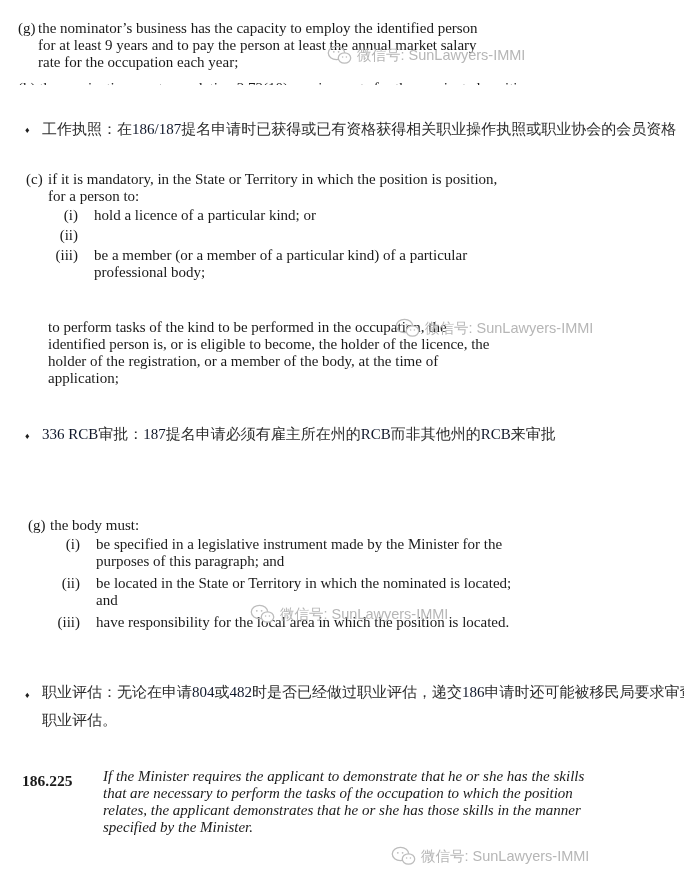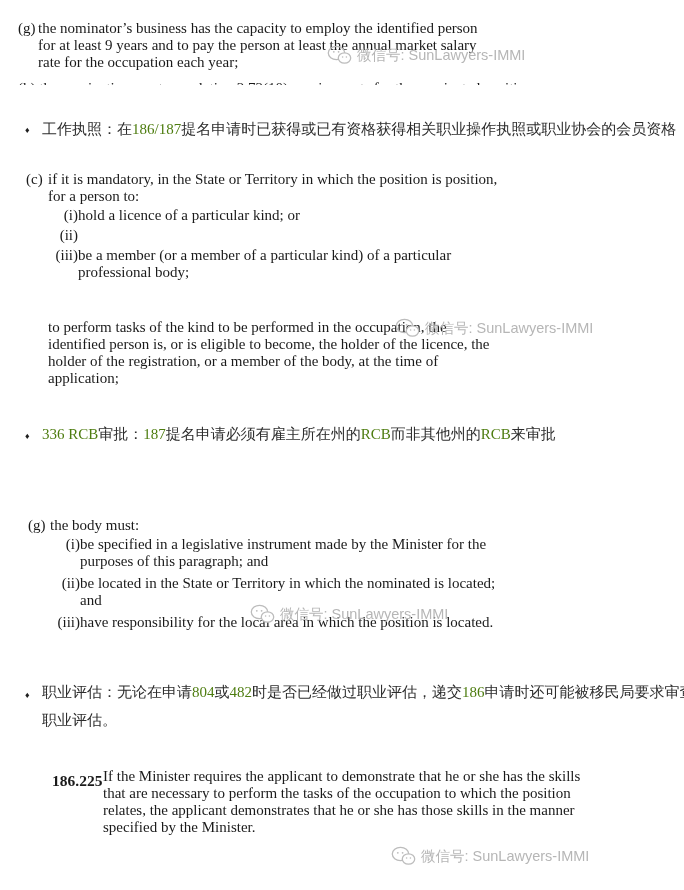--- a/index.html
+++ b/index.html
@@ -8,24 +8,24 @@
     font-family:"Liberation Serif","DejaVu Serif",serif;color:#1a1a1a;
     overflow:hidden;
   }
   .abs{position:absolute;}
   .en{font-size:15px;line-height:17px;}
   .pre{white-space:pre;}
   .hang{display:flex;}
   .hang .lbl{flex:none;}
   .cn{font-size:15px;line-height:20px;color:#2d2d2d;white-space:nowrap;
       font-family:"Liberation Serif","DejaVu Serif",serif;}
-  .accent{color:#4d7c0f;}
+  .accent{color:#0f172a;}
   .ritem{display:flex;}
   .rnum{flex:none;width:30px;text-align:right;}
-  .rtext{margin-left:0;white-space:pre;}
+  .rtext{margin-left:16px;white-space:pre;}
   #c-items .ritem + .ritem{margin-top:3px;}
   #g-items .ritem + .ritem{margin-top:5px;}
   .bullet{position:absolute;font-size:9px;line-height:9px;color:#1f1f1f;}
   .wm{position:absolute;display:flex;align-items:center;gap:5px;
       color:#b6b6b6;font-family:"Liberation Sans","DejaVu Sans",sans-serif;
       font-size:14.5px;white-space:nowrap;}
   .wm svg{display:block;}
   .clipwrap{overflow:hidden;height:6px;width:650px;}
   .heading{font-weight:bold;font-size:15.5px;}
 </style>
@@ -140,23 +140,23 @@
   </div>
 
   <span class="bullet" style="left:25px;top:691px;">♦</span>
   <div class="abs cn" style="left:42px;top:678px;line-height:28px;">
     <div>
       <span>职业评估：无论在申请</span><span class="accent">804</span><span>或</span><span class="accent">482</span><span>时是否已经做过职业评估，递交</span><span class="accent">186</span><span>申请时还可能被移民局要求审查</span>
     </div>
     <div>职业评估。</div>
   </div>
 
-  <div class="abs heading" style="left:22px;top:772px;margin-left:30px;">186.225</div>
+  <div class="abs heading" style="left:22px;top:772px;">186.225</div>
 
-  <div class="abs en pre" style="left:103px;top:768px;">If the Minister requires the applicant to demonstrate that he or she has the skills
+  <div class="abs en pre" style="left:103px;top:768px;font-style:italic;">If the Minister requires the applicant to demonstrate that he or she has the skills
 that are necessary to perform the tasks of the occupation to which the position
 relates, the applicant demonstrates that he or she has those skills in the manner
 specified by the Minister.</div>
 
   <div class="wm" style="left:391px;top:846px;">
     <svg width="25" height="20" viewBox="0 0 25 20">
       <ellipse cx="9.5" cy="8" rx="8.2" ry="6.6" fill="none" stroke="#bcbcbc" stroke-width="1.3"></ellipse>
       <ellipse cx="17.5" cy="13" rx="6.2" ry="5.2" fill="#ffffff" stroke="#bcbcbc" stroke-width="1.3"></ellipse>
       <circle cx="6.8" cy="6.8" r="0.9" fill="#bcbcbc"></circle>
       <circle cx="11.6" cy="6.8" r="0.9" fill="#bcbcbc"></circle>

